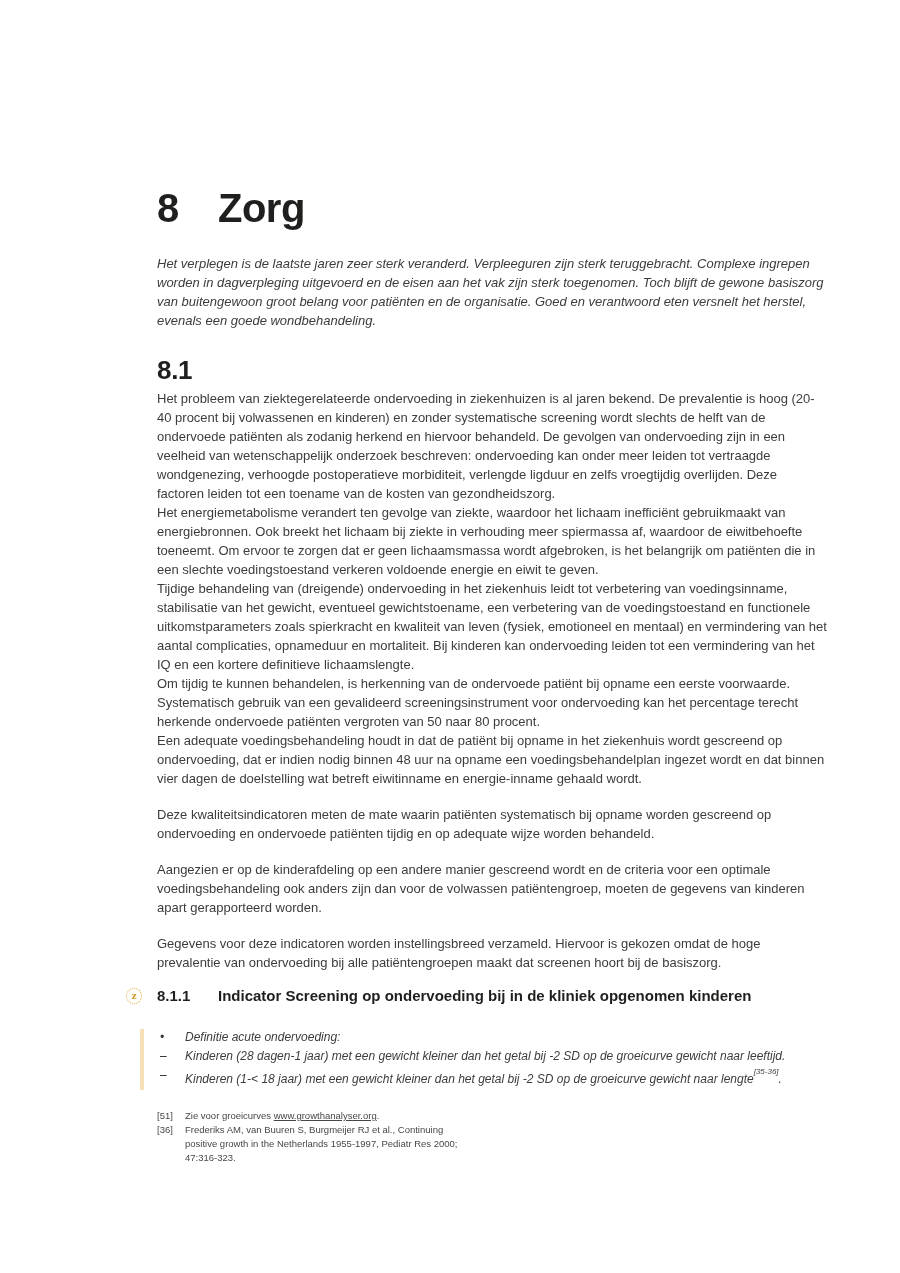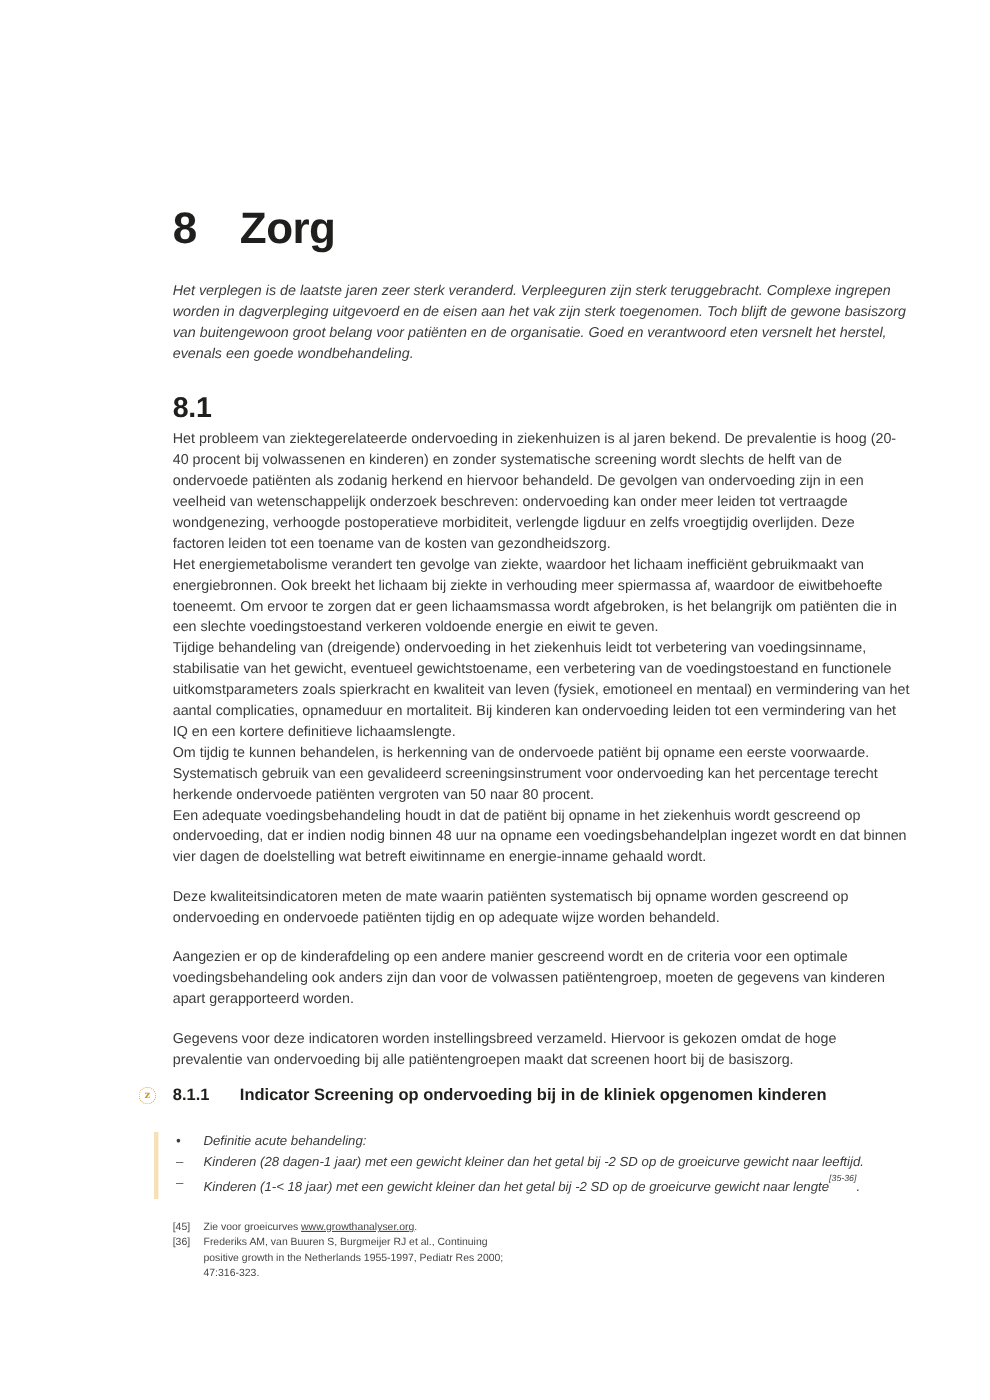--- a/index.html
+++ b/index.html
@@ -161,35 +161,35 @@
         <span>z</span>
       </span>
       <span class="num-col">8.1.1</span>
       <span>Indicator Screening op ondervoeding bij in de kliniek opgenomen kinderen</span>
     </h3>
 
     <div class="def-list">
       <div class="accent-bar"></div>
       <div class="def-item">
         <span class="def-marker">•</span>
-        <span class="def-text">Definitie acute behandeling:</span>
+        <span class="def-text">Definitie acute ondervoeding:</span>
       </div>
       <div class="def-item">
         <span class="def-marker">–</span>
         <span class="def-text">Kinderen (28 dagen-1 jaar) met een gewicht kleiner dan het getal bij -2 SD op de groeicurve gewicht naar leeftijd.</span>
       </div>
       <div class="def-item">
         <span class="def-marker">–</span>
         <span class="def-text"><span>Kinderen (1-&lt; 18 jaar) met een gewicht kleiner dan het getal bij -2 SD op de groeicurve gewicht naar lengte</span><sup class="fn-sup">[35-36]</sup><span>.</span></span>
       </div>
     </div>
 
     <div class="footnotes">
       <div class="footnote">
-        <span class="fn-label">[45]</span>
+        <span class="fn-label">[51]</span>
         <span class="fn-text"><span>Zie voor groeicurves </span><a class="fn-link">www.growthanalyser.org</a><span>.</span></span>
       </div>
       <div class="footnote">
         <span class="fn-label">[36]</span>
         <span class="fn-text">Frederiks AM, van Buuren S, Burgmeijer RJ et al., Continuing positive growth in the Netherlands 1955-1997, Pediatr Res 2000; 47:316-323.</span>
       </div>
     </div>
 
   </div>
 

